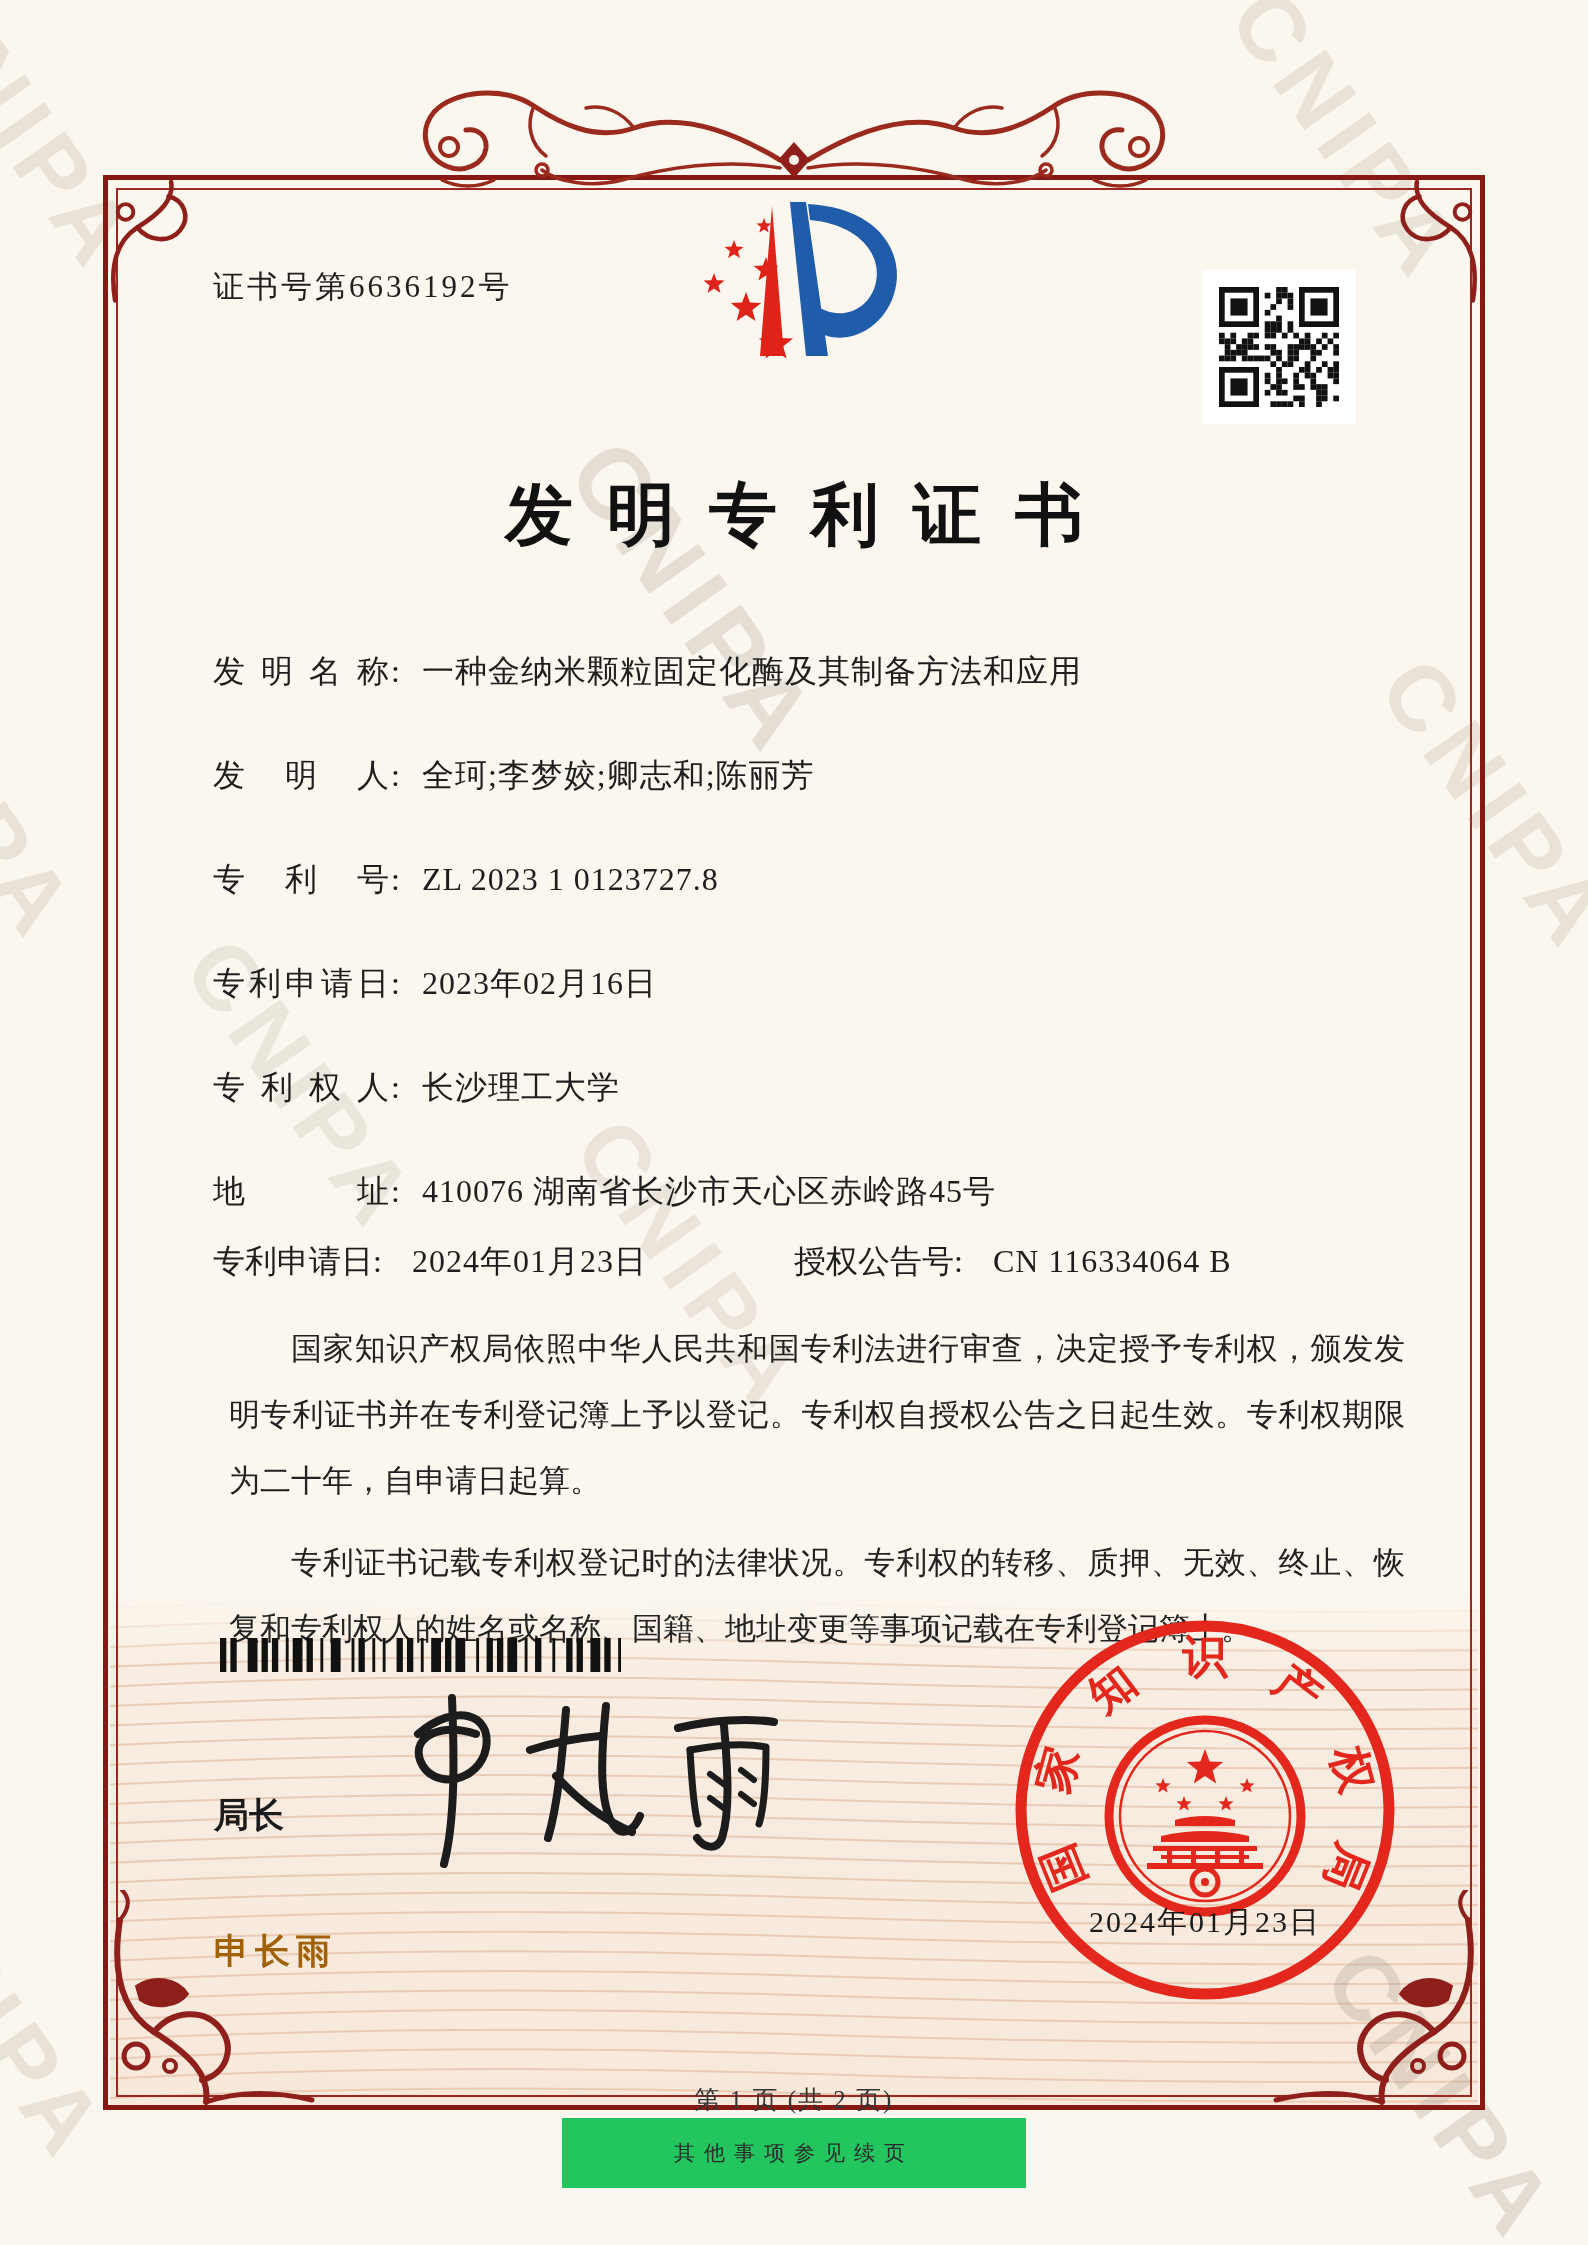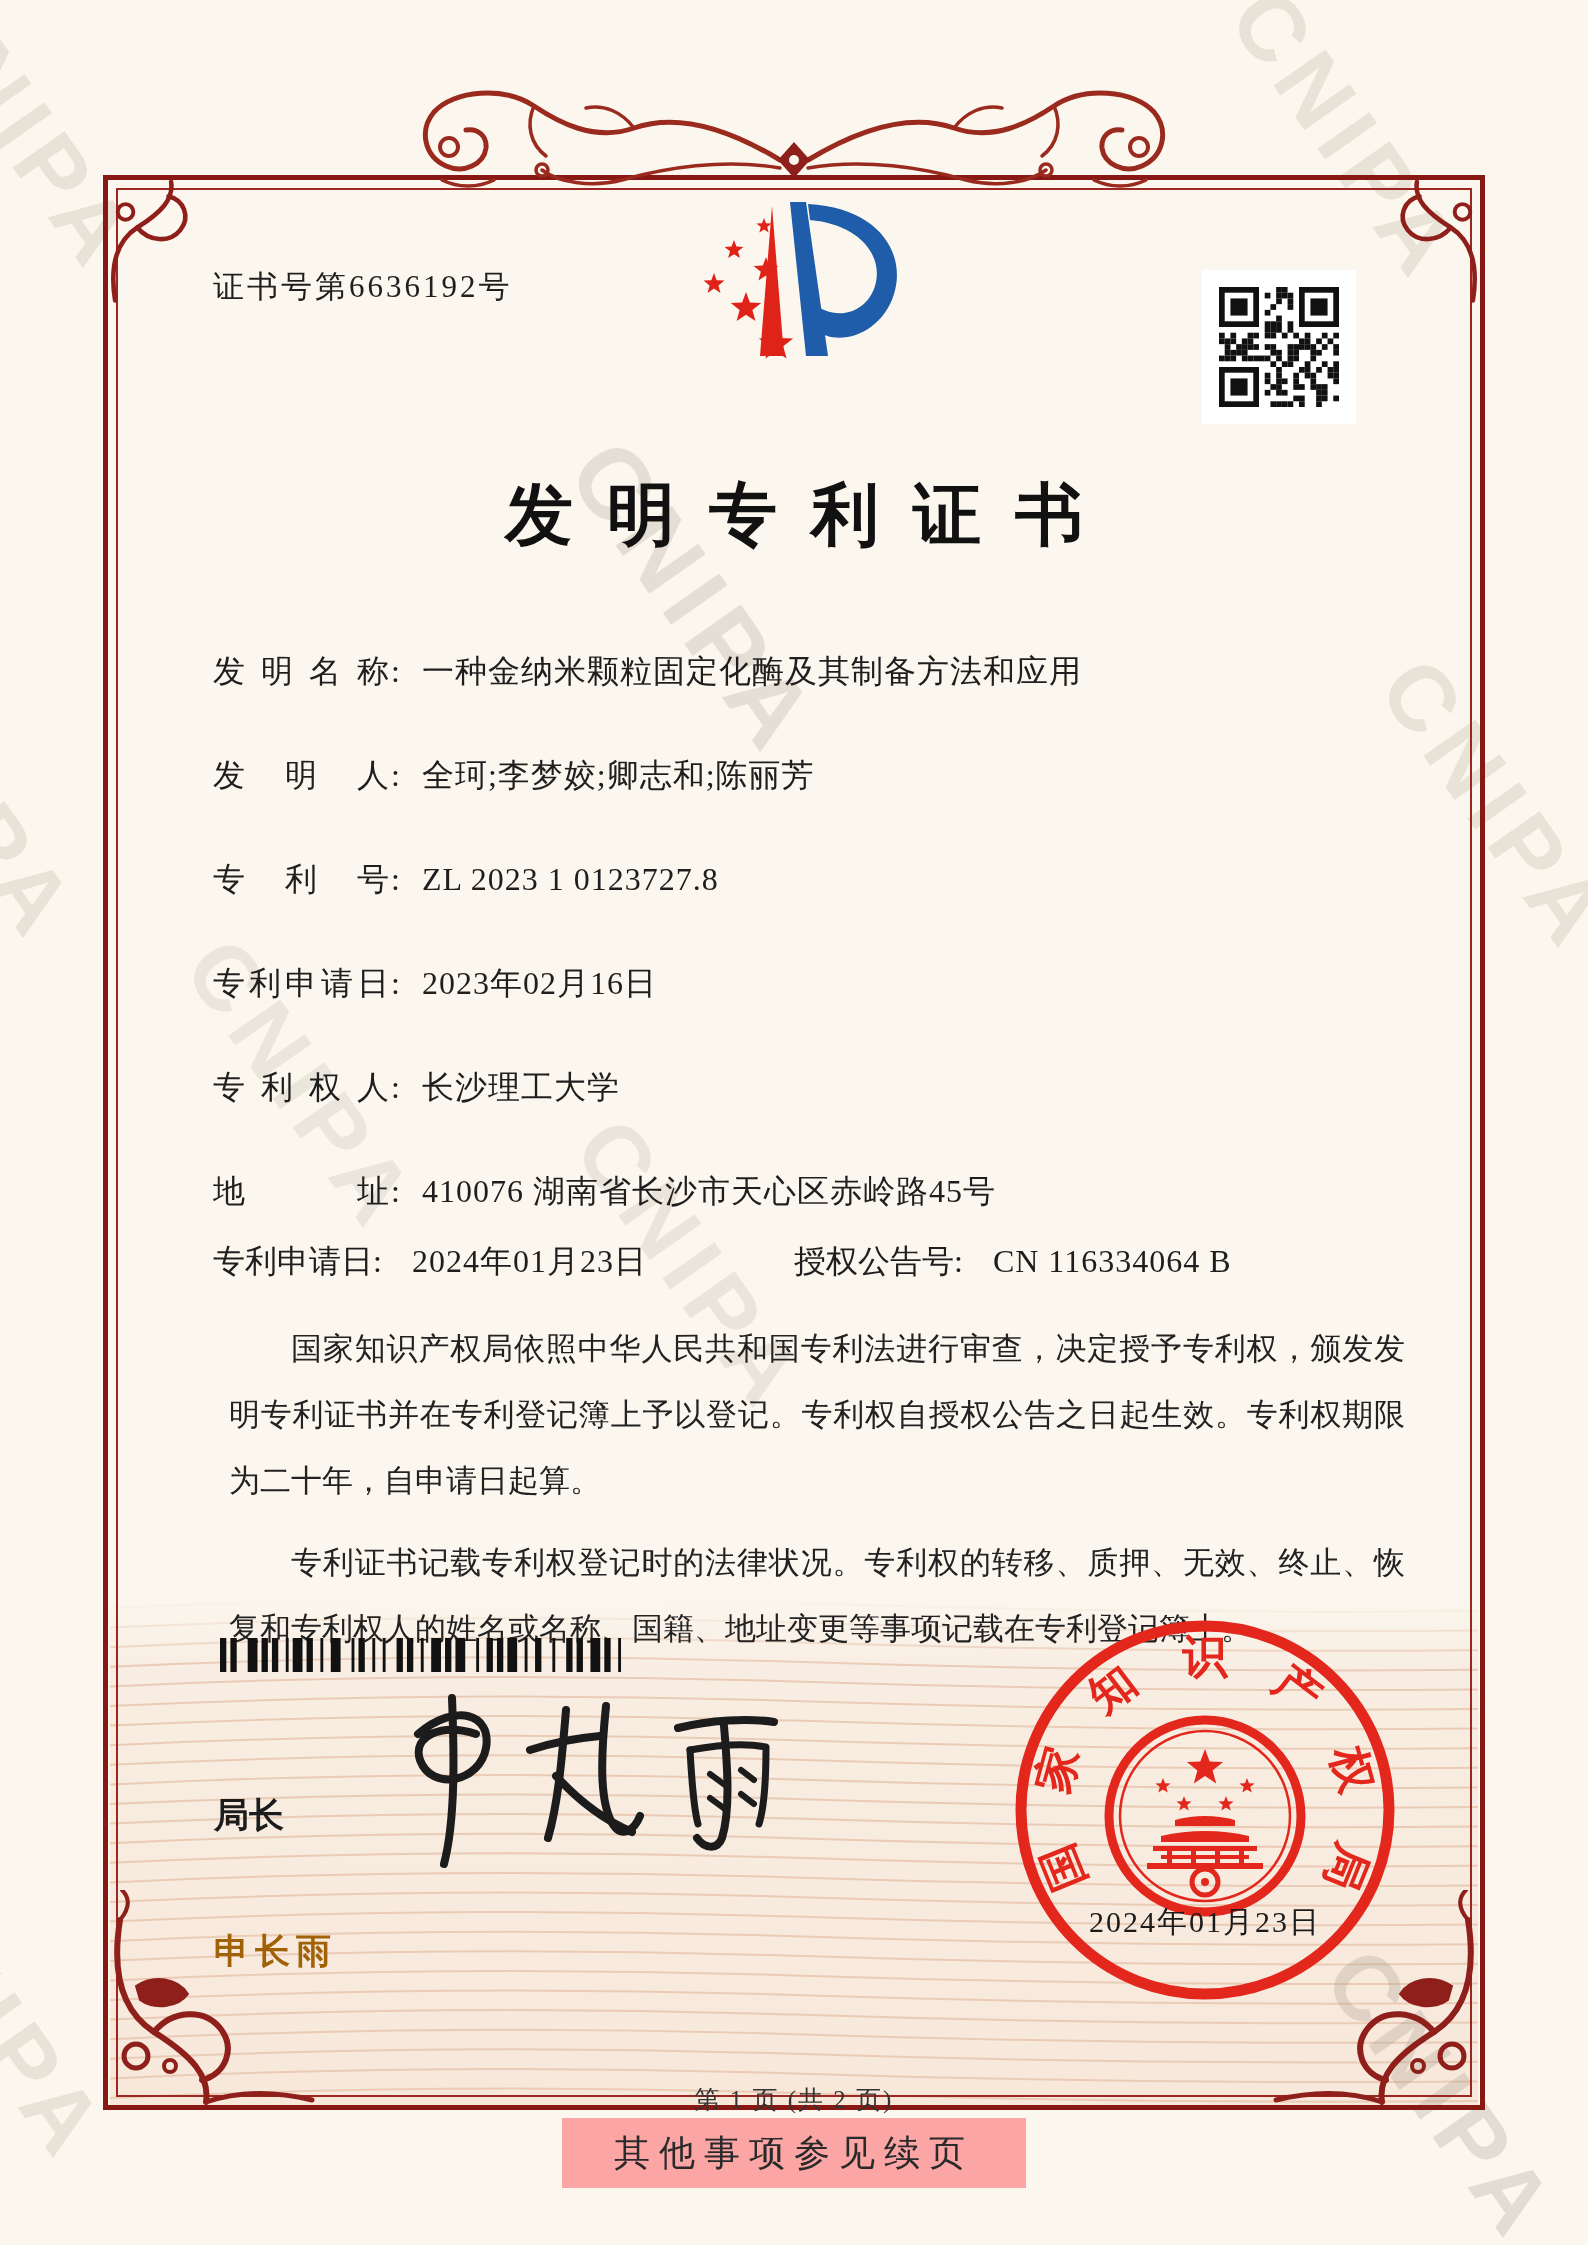--- a/index.html
+++ b/index.html
@@ -68,22 +68,22 @@
       font-family:"Liberation Sans","DejaVu Sans",sans-serif;font-weight:bold;font-size:35px;letter-spacing:6px;color:#a16207;}
   #signature{position:absolute;left:360px;top:1688px;z-index:4;}
   #seal{position:absolute;left:1005px;top:1610px;z-index:4;}
   .seal-char{font-size:45px;font-weight:bold;fill:#e3271c;text-anchor:middle;
              font-family:"Liberation Serif","DejaVu Serif",serif;}
   .seal-date{font-size:30px;fill:#1b1b1b;text-anchor:middle;letter-spacing:2px;
              font-family:"Liberation Serif","DejaVu Serif",serif;}
 
   .page-num{position:absolute;left:0;top:2050px;width:100%;text-align:center;z-index:4;
             font-size:25px;color:#333;letter-spacing:2px;margin-top:33px;}
-  .cont-box{position:absolute;left:562px;top:2118px;width:464px;height:70px;background:#fca5a5;z-index:4;
-            text-align:center;line-height:70px;font-size:36px;letter-spacing:9px;color:#2a2a2a;}
+  .cont-box{position:absolute;left:562px;top:2118px;width:464px;height:70px;background:#22c55e;z-index:4;
+            text-align:center;line-height:70px;font-size:21px;letter-spacing:9px;color:#2a2a2a;}
 </style>
 </head>
 <body>
 
 <div id="page">
 
   <div id="waves">
     <svg id="waves-svg" width="1368" height="510" xmlns="http://www.w3.org/2000/svg">
         <path d="M0 12 Q 342 -4 684 7 T 1368 15" fill="none" stroke="#eacbb6" stroke-width="2"></path>
         <path d="M0 31.6 Q 342 15.600000000000001 684 26.6 T 1368 34.6" fill="none" stroke="#eacbb6" stroke-width="2"></path>

